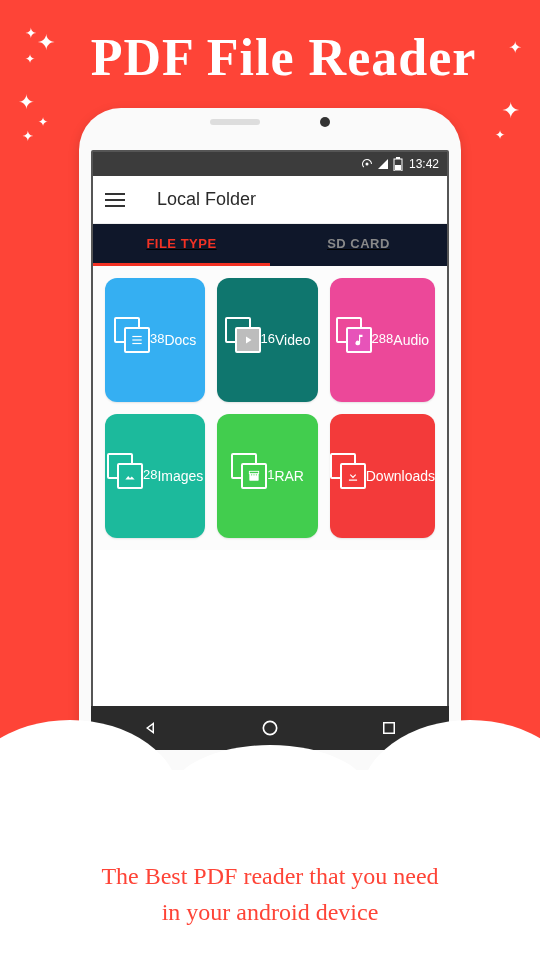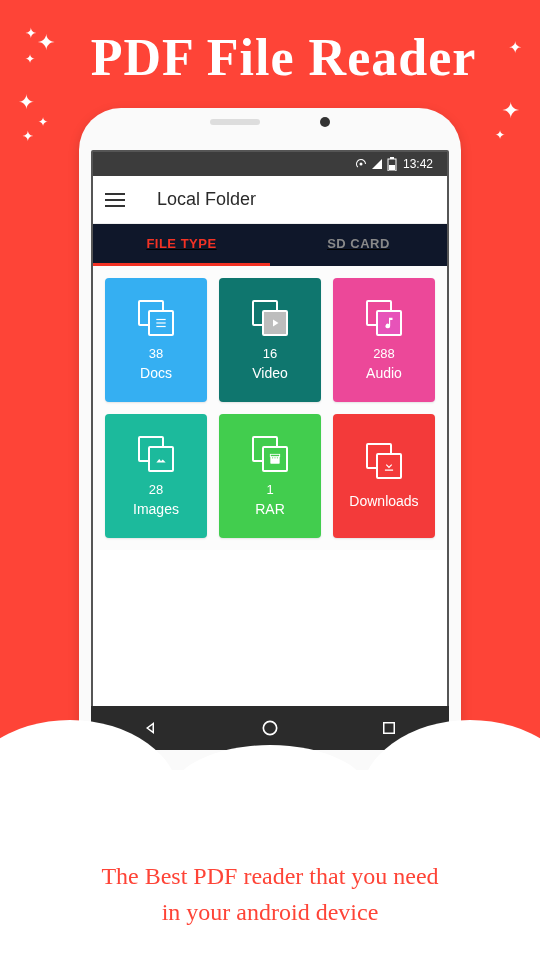--- a/index.html
+++ b/index.html
@@ -13,31 +13,31 @@
 .sparkle.s6{top:128px;left:22px;font-size:14px;}
 .sparkle.s7{top:38px;right:18px;font-size:16px;}
 .sparkle.s8{top:98px;right:20px;font-size:22px;}
 .sparkle.s9{top:128px;right:35px;font-size:12px;}
 .hero-title{color:#fff;font-size:52px;font-weight:700;text-align:center;padding-top:28px;letter-spacing:1px;font-family:'Comic Sans MS','Marker Felt',cursive;margin-left:27px;}
 .phone{position:absolute;top:108px;left:50%;transform:translateX(-50%);width:382px;height:700px;background:#fafafa;border-radius:42px;box-shadow:0 4px 12px rgba(0,0,0,0.15);}
 .phone-top{height:28px;display:flex;justify-content:center;align-items:center;gap:60px;}
 .speaker{width:50px;height:6px;background:#ddd;border-radius:3px;}
 .camera{width:10px;height:10px;background:#333;border-radius:50%;}
 .screen{position:absolute;top:42px;left:12px;right:12px;bottom:58px;background:#fff;border:2px solid #555;border-radius:2px;overflow:hidden;}
-.status-bar{height:24px;background:#3c3c3c;color:#fff;display:flex;align-items:center;justify-content:flex-end;padding:0 14px;font-size:12px;gap:6px;}
+.status-bar{height:24px;background:#3c3c3c;color:#fff;display:flex;align-items:center;justify-content:flex-end;padding:0 8px;font-size:12px;gap:6px;}
 .status-icons{display:flex;gap:4px;align-items:center;}
 .app-bar{height:48px;background:#fff;display:flex;align-items:center;padding:0 12px;gap:32px;border-bottom:1px solid #eee;}
 .hamburger{width:20px;display:flex;flex-direction:column;gap:4px;cursor:pointer;}
 .hamburger span{height:2px;background:#333;display:block;}
 .app-title{font-size:18px;font-weight:500;color:#2a2a2a;}
 .tabs{height:42px;display:flex;background:#0f172a;text-decoration:underline;}
 .tab{flex:1;display:flex;align-items:center;justify-content:center;font-size:13px;font-weight:600;letter-spacing:0.5px;color:#888;border-bottom:3px solid transparent;cursor:pointer;}
 .tab.active{color:#f33224;border-bottom-color:#f33224;}
 .grid{padding:12px;display:grid;grid-template-columns:repeat(3,1fr);gap:12px;background:#fcfcfc;}
-.tile{height:124px;border-radius:4px;display:flex;flex-direction:column;align-items:center;justify-content:center;color:#fff;cursor:pointer;box-shadow:0 1px 2px rgba(0,0,0,0.1);}
+.tile{height:124px;border-radius:12px;display:flex;align-items:center;justify-content:center;color:#fff;cursor:pointer;box-shadow:0 1px 2px rgba(0,0,0,0.1);}
 .tile-docs{background:#35aff2;}
 .tile-video{background:#0f766e;}
 .tile-audio{background:#ec4899;}
 .tile-images{background:#1cba9c;}
 .tile-rar{background:#42cd4e;}
 .tile-downloads{background:#f33a3a;}
 .tile-icon{width:36px;height:36px;margin-bottom:10px;position:relative;}
 .tile-count{font-size:13px;margin-bottom:4px;}
 .tile-label{font-size:14px;}
 .nav-bar{position:absolute;bottom:58px;left:12px;right:12px;height:44px;background:#2b2b2b;display:flex;align-items:center;justify-content:space-around;}

